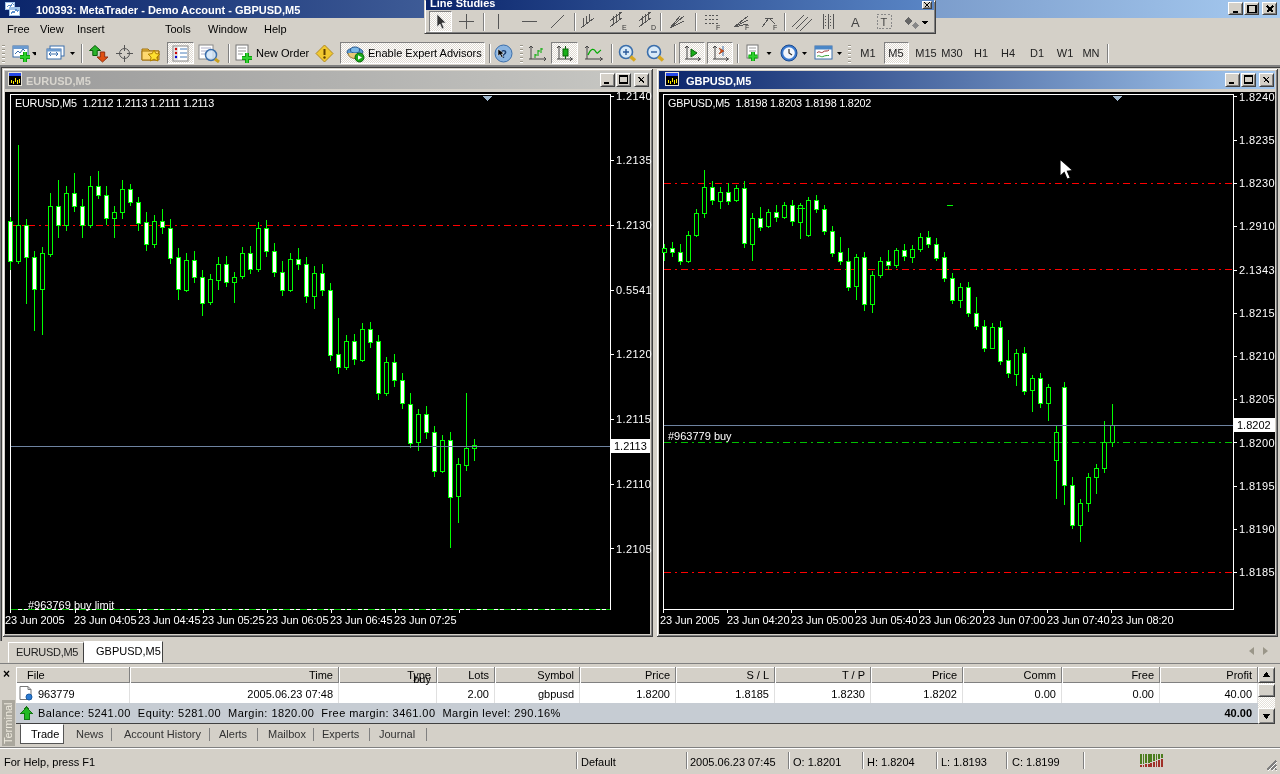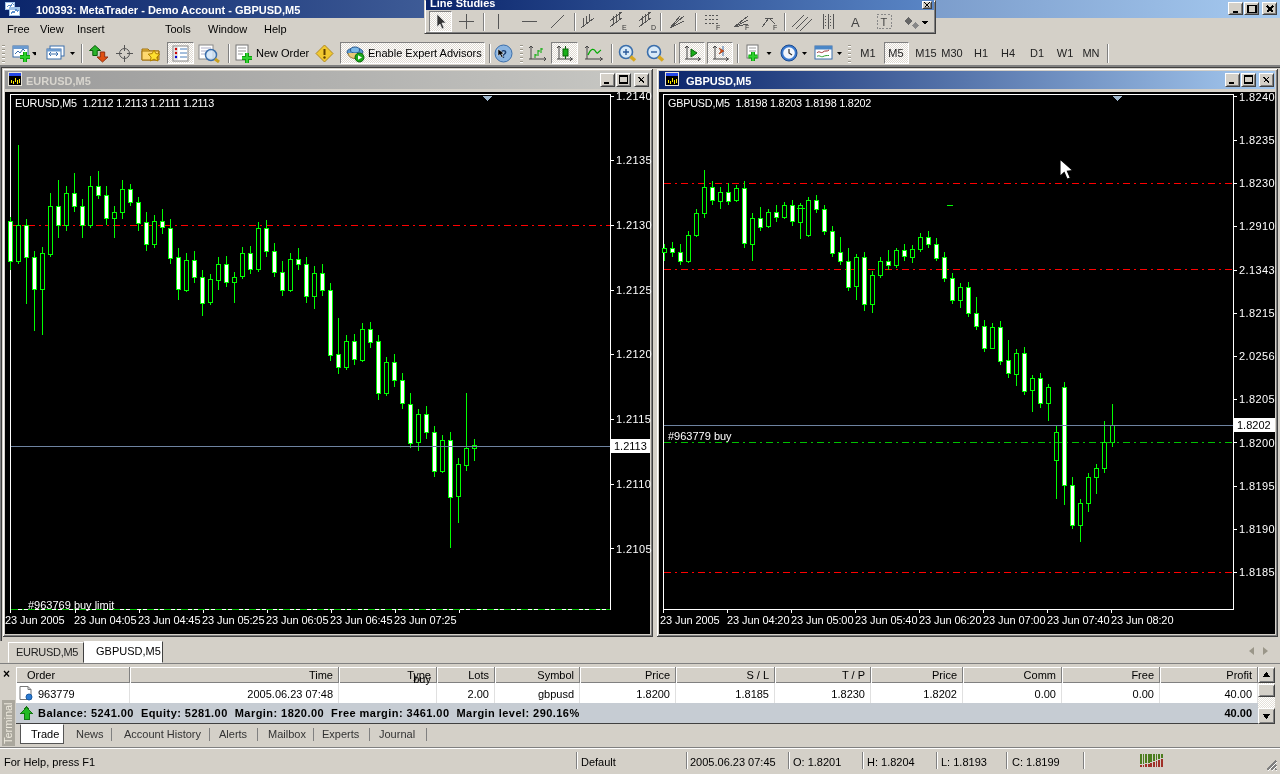--- a/index.html
+++ b/index.html
@@ -324,21 +324,21 @@
     <path d="M203.5 610v3" stroke="#fff"></path>
     <path d="M267.5 610v3" stroke="#fff"></path>
     <path d="M331.5 610v3" stroke="#fff"></path>
     <path d="M395.5 610v3" stroke="#fff"></path>
     <path d="M459.5 610v3" stroke="#fff"></path>
     <path d="M483 96h9l-4.5 5z" fill="#9fb6cc"></path>
   </svg>
 <div class="t" style="left:616px;top:88.6px;color:#fff;letter-spacing:0.4px">1.2140</div>
 <div class="t" style="left:616px;top:153.3px;color:#fff;letter-spacing:0.4px">1.2135</div>
 <div class="t" style="left:616px;top:218.0px;color:#fff;letter-spacing:0.4px">1.2130</div>
-<div class="t" style="left:616px;top:282.7px;color:#fff;letter-spacing:0.4px">1.2125</div>
+<div class="t" style="left:616px;top:282.7px;color:#fff;letter-spacing:0.4px">0.5541</div>
 <div class="t" style="left:616px;top:347.4px;color:#fff;letter-spacing:0.4px">1.2120</div>
 <div class="t" style="left:616px;top:412.1px;color:#fff;letter-spacing:0.4px">1.2115</div>
 <div class="t" style="left:616px;top:476.8px;color:#fff;letter-spacing:0.4px">1.2110</div>
 <div class="t" style="left:616px;top:541.5px;color:#fff;letter-spacing:0.4px">1.2105</div>
 <div style="left:611px;top:439px;width:39px;height:14px;background:#fff;z-index:3"></div>
 <div class="t" style="left:614px;top:439px;color:#000;z-index:4">1.2113</div>
 <div class="t" style="left:15px;top:96px;color:#fff;font-size:10.8px;letter-spacing:-0.2px">EURUSD,M5&nbsp; 1.2112 1.2113 1.2111 1.2113</div>
 <div class="t" style="left:28px;top:598px;color:#fff">#963769 buy limit</div>
 <div class="t ax" style="left:5px;top:613px;color:#fff">23 Jun 2005</div>
 <div class="t ax" style="left:74px;top:613px;color:#fff">23 Jun 04:05</div>
@@ -440,21 +440,21 @@
     <path d="M797 208.5h8M947 205.5h6" stroke="#00ff00"></path>
     <path d="M1113 96h9l-4.5 5z" fill="#9fb6cc"></path>
     <path d="M1060 159v17.5l4.2-4 2.9 6.8 3.2-1.4-2.9-6.7 5.6-.6z" fill="#fff" stroke="#000" stroke-width="1.1" shape-rendering="auto"></path>
   </svg>
 <div class="t" style="left:1239px;top:89.5px;color:#fff;letter-spacing:0.4px">1.8240</div>
 <div class="t" style="left:1239px;top:132.75px;color:#fff;letter-spacing:0.4px">1.8235</div>
 <div class="t" style="left:1239px;top:176.0px;color:#fff;letter-spacing:0.4px">1.8230</div>
 <div class="t" style="left:1239px;top:219.25px;color:#fff;letter-spacing:0.4px">1.2910</div>
 <div class="t" style="left:1239px;top:262.5px;color:#fff;letter-spacing:0.4px">2.1343</div>
 <div class="t" style="left:1239px;top:305.75px;color:#fff;letter-spacing:0.4px">1.8215</div>
-<div class="t" style="left:1239px;top:349.0px;color:#fff;letter-spacing:0.4px">2.0256</div>
+<div class="t" style="left:1239px;top:349.0px;color:#fff;letter-spacing:0.4px">1.8210</div>
 <div class="t" style="left:1239px;top:392.25px;color:#fff;letter-spacing:0.4px">1.8205</div>
 <div class="t" style="left:1239px;top:435.5px;color:#fff;letter-spacing:0.4px">1.8200</div>
 <div class="t" style="left:1239px;top:478.75px;color:#fff;letter-spacing:0.4px">1.8195</div>
 <div class="t" style="left:1239px;top:522.0px;color:#fff;letter-spacing:0.4px">1.8190</div>
 <div class="t" style="left:1239px;top:565.25px;color:#fff;letter-spacing:0.4px">1.8185</div>
 <div style="left:1234px;top:418px;width:41px;height:14px;background:#fff;z-index:3"></div>
 <div class="t" style="left:1237px;top:418px;color:#000;z-index:4">1.8202</div>
 <div class="t" style="left:668px;top:96px;color:#fff;font-size:10.8px;letter-spacing:-0.2px">GBPUSD,M5&nbsp; 1.8198 1.8203 1.8198 1.8202</div>
 <div class="t" style="left:668px;top:429px;color:#fff">#963779 buy</div>
 <div class="t ax" style="left:660px;top:613px;color:#fff">23 Jun 2005</div>
@@ -522,21 +522,21 @@
 <div class="t" style="left:96px;top:644px;">GBPUSD,M5</div>
 <svg style="left:1246px;top:645px;shape-rendering:auto" width="30" height="12">
     <path d="M8 2L3 6l5 4z" fill="#9a9689"></path>
     <path d="M17 2l5 4-5 4z" fill="#9a9689"></path>
   </svg>
 <div style="left:0px;top:663px;width:1280px;height:84px;background:#d4d0c8;border-top:1px solid #808080"></div>
 <div class="t" style="left:3px;top:667px;font-size:12px;font-weight:bold">×</div>
 <div style="left:2px;top:700px;width:13px;height:46px;background:#aaa79d;color:#eeeade;font-size:11px;writing-mode:vertical-rl;transform:rotate(180deg);line-height:13px;padding-top:2px">Terminal</div>
 <div style="left:16px;top:667px;width:1242px;height:16px;background:#d4d0c8;border-top:1px solid #fff;border-bottom:1px solid #808080"></div>
 <div style="left:16px;top:667px;width:114px;height:16px;border-right:1px solid #808080;border-left:1px solid #fff"></div>
-<div class="t" style="left:27px;top:668px;">Order</div>
+<div class="t" style="left:27px;top:668px;">File</div>
 <div style="left:130px;top:667px;width:209px;height:16px;border-right:1px solid #808080;border-left:1px solid #fff"></div>
 <div class="t" style="left:333px;top:668px;transform:translateX(-100%)">Time</div>
 <div style="left:339px;top:667px;width:98px;height:16px;border-right:1px solid #808080;border-left:1px solid #fff"></div>
 <div class="t" style="left:431px;top:668px;transform:translateX(-100%)">Type</div>
 <div style="left:437px;top:667px;width:58px;height:16px;border-right:1px solid #808080;border-left:1px solid #fff"></div>
 <div class="t" style="left:489px;top:668px;transform:translateX(-100%)">Lots</div>
 <div style="left:495px;top:667px;width:85px;height:16px;border-right:1px solid #808080;border-left:1px solid #fff"></div>
 <div class="t" style="left:574px;top:668px;transform:translateX(-100%)">Symbol</div>
 <div style="left:580px;top:667px;width:96px;height:16px;border-right:1px solid #808080;border-left:1px solid #fff"></div>
 <div class="t" style="left:670px;top:668px;transform:translateX(-100%)">Price</div>
@@ -579,21 +579,21 @@
 <div class="t" style="left:1252px;top:687px;transform:translateX(-100%)">40.00</div>
 <svg style="left:19px;top:686px;shape-rendering:auto" width="14" height="15" viewBox="0 0 14 15">
 <path d="M1 0.5h8l3 3V13.5H1z" fill="#fff" stroke="#777"></path>
 <path d="M9 0.5v3h3" fill="none" stroke="#777"></path>
 <circle cx="10" cy="11" r="3" fill="#2a7ad2" stroke="#1a5aa2"></circle>
 </svg>
 <div style="left:16px;top:703px;width:1242px;height:20px;background:#c6ccd3"></div>
 <svg style="left:20px;top:706px" width="13" height="14" viewBox="0 0 13 14">
 <path d="M6.5 1L12 7H9v6H4V7H1z" fill="#22bb22" stroke="#117711"></path>
 </svg>
-<div class="t" style="left:38px;top:706px;font-weight:bold;letter-spacing:0.45px">Balance: 5241.00&nbsp; Equity: 5281.00&nbsp; Margin: 1820.00&nbsp; Free margin: 3461.00&nbsp; Margin level: 290.16%</div>
+<div class="t" style="left:38px;top:706px;font-weight:normal;letter-spacing:0.45px">Balance: 5241.00&nbsp; Equity: 5281.00&nbsp; Margin: 1820.00&nbsp; Free margin: 3461.00&nbsp; Margin level: 290.16%</div>
 <div class="t" style="left:1252px;top:706px;font-weight:bold;transform:translateX(-100%)">40.00</div>
 <div style="left:16px;top:723px;width:1242px;height:1px;background:#404040"></div>
 <div style="left:1258px;top:667px;width:17px;height:57px;background-color:#fff;background-image:conic-gradient(#fff 25%,#e4e0d8 0 50%,#fff 0 75%,#e4e0d8 0);background-size:2px 2px"></div>
 <div class="wbtn" style="left:1258px;top:667px;width:17px;height:16px;">
     <svg width="15" height="14" style="left:0;top:0">
       <path d="M7.5 4l4 5h-8z" fill="#000"></path>
     </svg>
   </div>
 <div class="wbtn" style="left:1258px;top:684px;width:17px;height:13px;"></div>
 <div class="wbtn" style="left:1258px;top:708px;width:17px;height:16px;">

